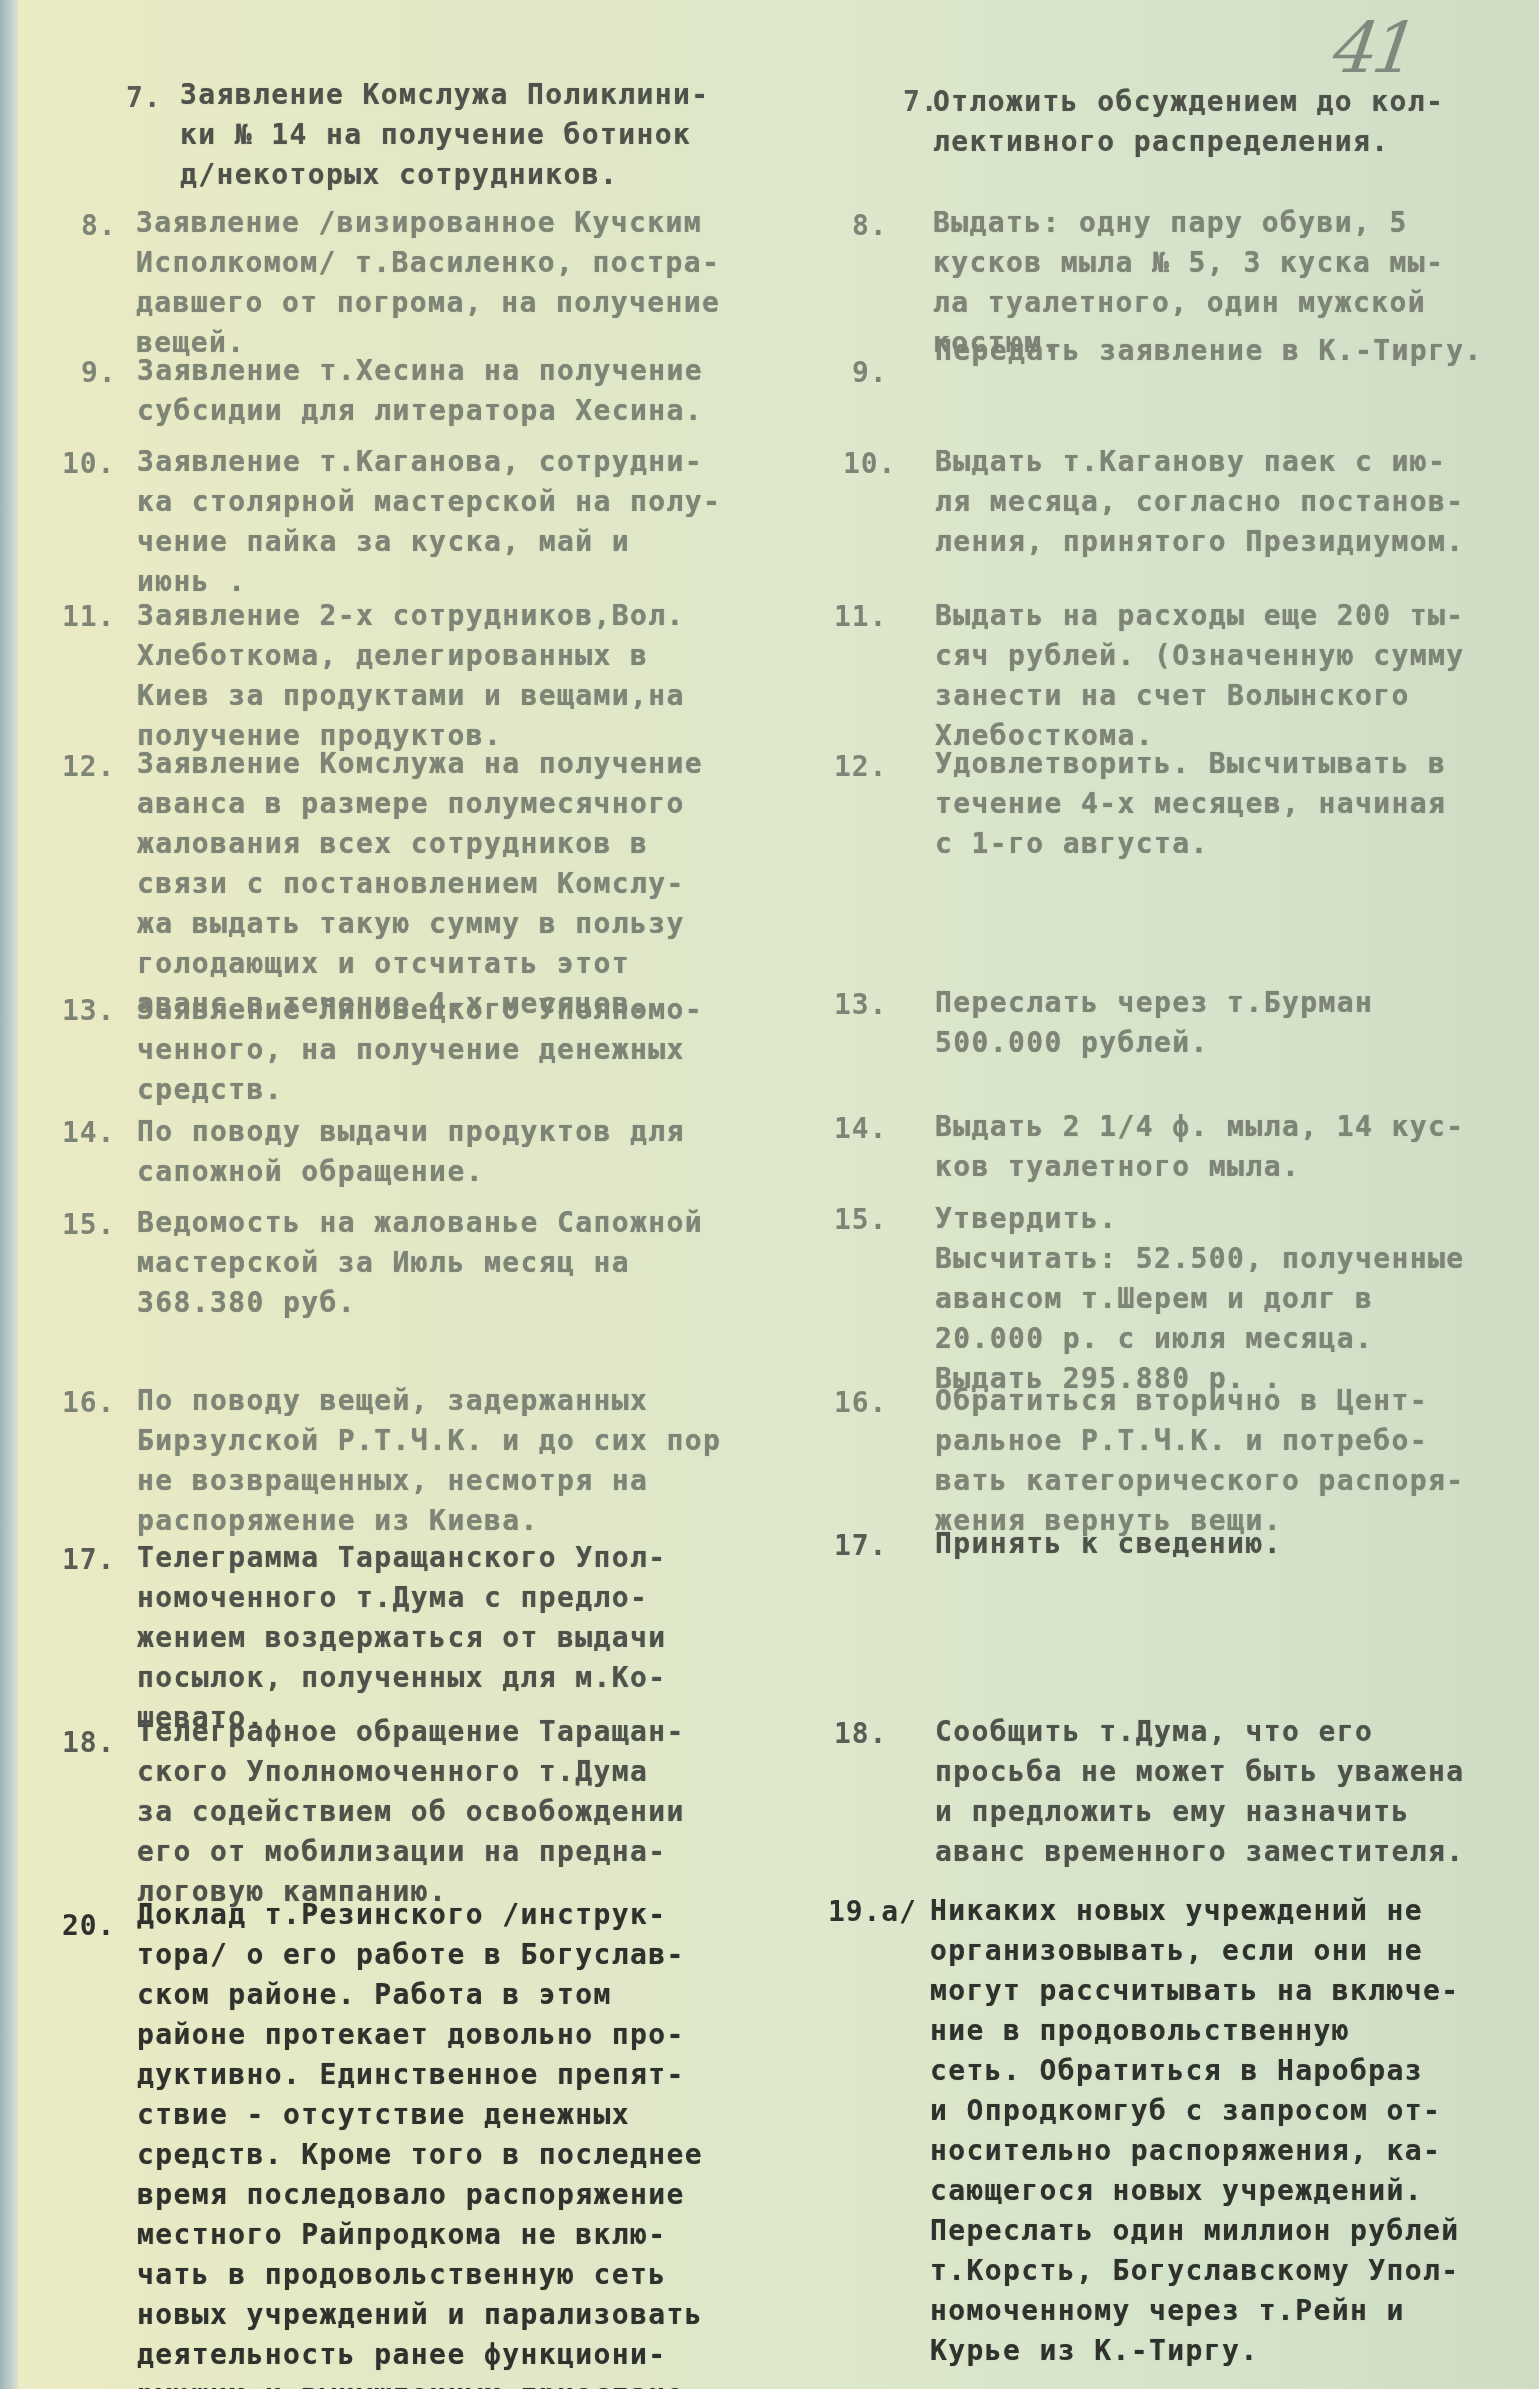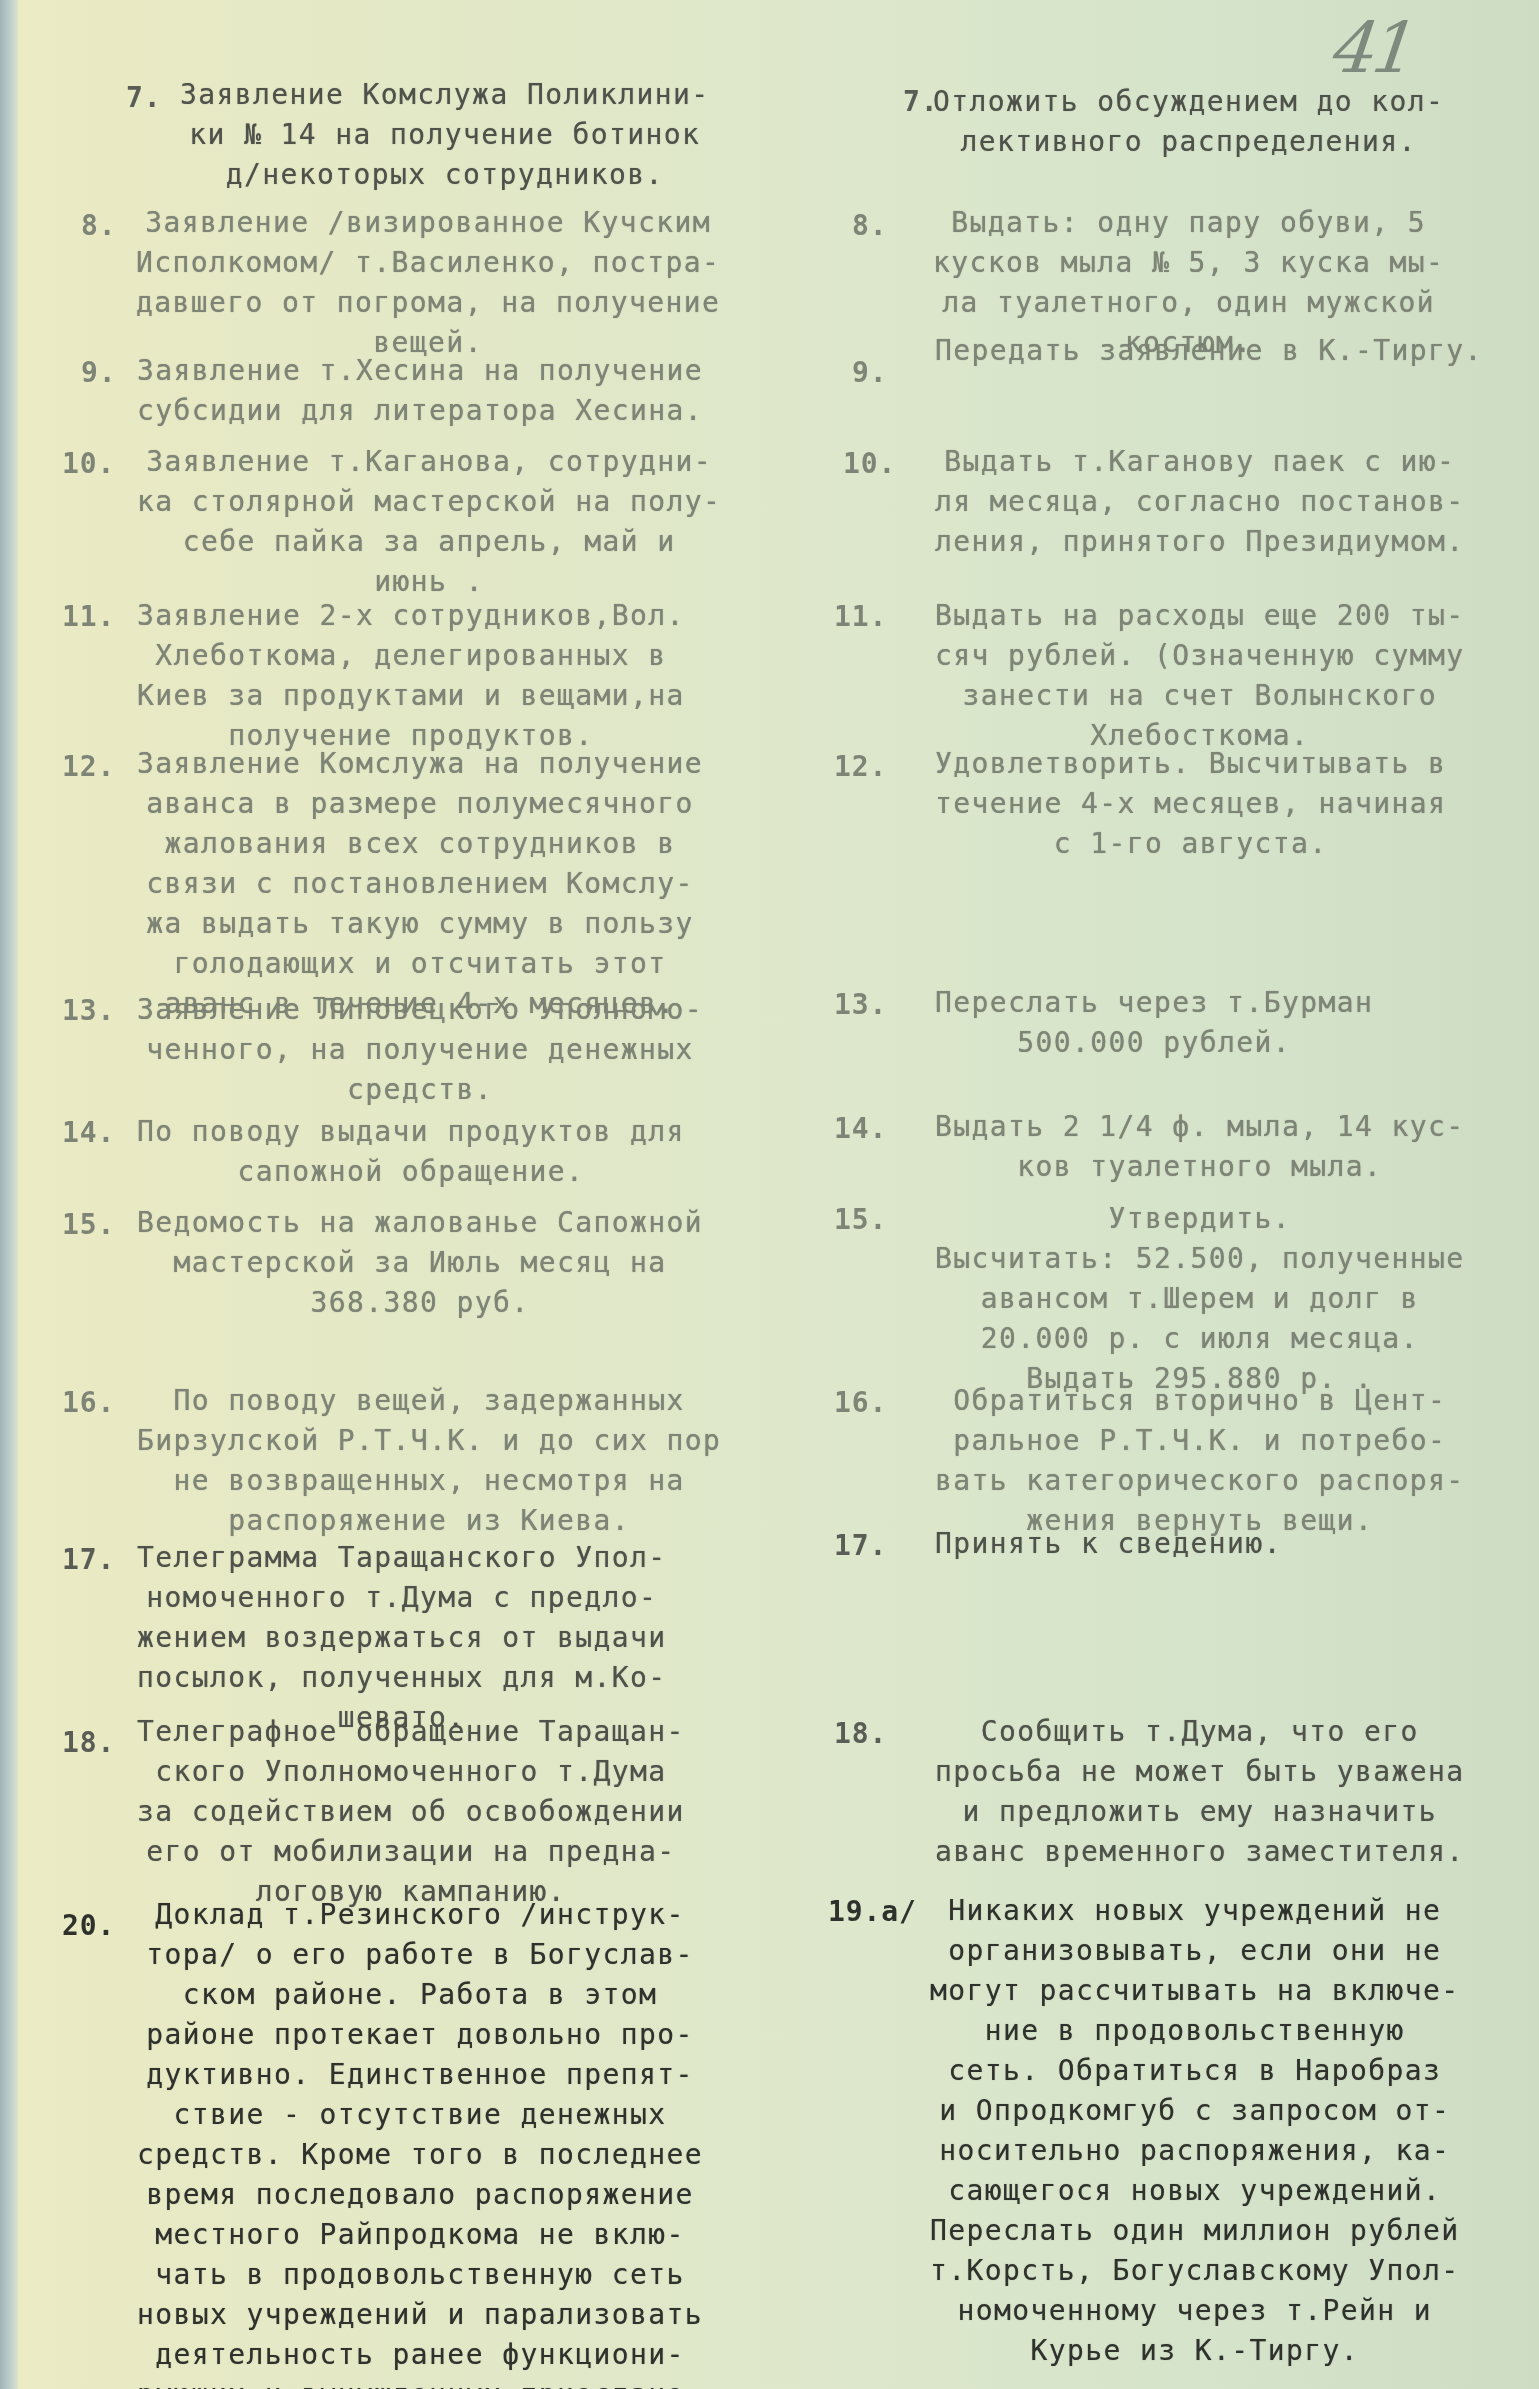--- a/index.html
+++ b/index.html
@@ -25,24 +25,23 @@
     font-style: italic; transform: skewX(-8deg); letter-spacing: -5.5px;
   }
   .entry { position: absolute; }
   .num {
     position: absolute; top: 0;
     font-size: 28px; font-weight: bold; color: #5a5d55;
     white-space: pre; letter-spacing: 0.9px;
   }
   .text {
     position: absolute; top: 0;
-    font-size: 28px; font-weight: normal; color: #4e524a;
+    font-size: 28px; font-weight: bold; color: #4e524a;
     line-height: 40px; white-space: pre; letter-spacing: 1.4px;
     text-shadow: 0 0 0.9px rgba(60,60,55,0.55);
-    text-align: center;
   }
   .faint .text, .faint .num { color: #7e8577; }
   .dark .text, .dark .num { color: #2f322c; }
 </style>
 </head>
 <body>
 
 <div class="left-edge"></div>
 <div class="paper"></div>
 <div class="folio">41</div>
@@ -75,21 +74,21 @@
   <div class="text" style="left:137px;top:351px">Заявление т.Хесина на получение
 субсидии для литератора Хесина.</div>
   <div class="num" style="left:852px;top:356px">9.</div>
   <div class="text" style="left:935px;top:331px">Передать заявление в К.-Тиргу.</div>
 </div>
 
 <div class="entry faint" style="left:0;top:0">
   <div class="num" style="left:62px;top:447px">10.</div>
   <div class="text" style="left:137px;top:442px">Заявление т.Каганова, сотрудни-
 ка столярной мастерской на полу-
-себе пайка за апрель, май и
+чение пайка за куска, май и
 июнь .</div>
   <div class="num" style="left:843px;top:447px">10.</div>
   <div class="text" style="left:935px;top:442px">Выдать т.Каганову паек с ию-
 ля месяца, согласно постанов-
 ления, принятого Президиумом.</div>
 </div>
 
 <div class="entry faint" style="left:0;top:0">
   <div class="num" style="left:62px;top:600px">11.</div>
   <div class="text" style="left:137px;top:596px">Заявление 2-х сотрудников,Вол.

